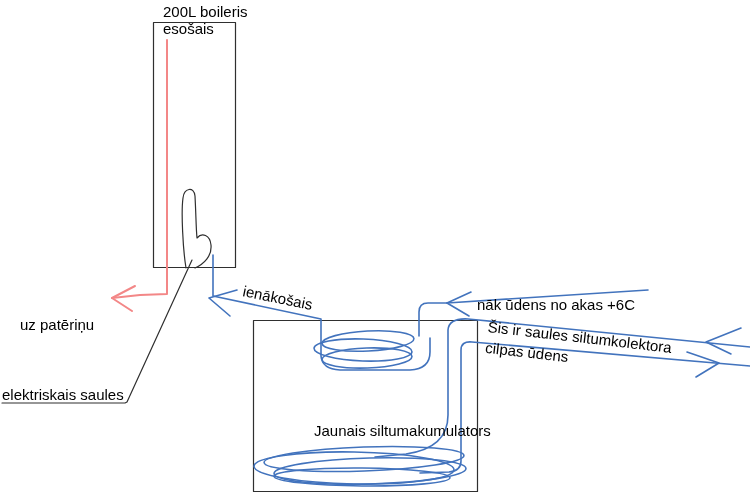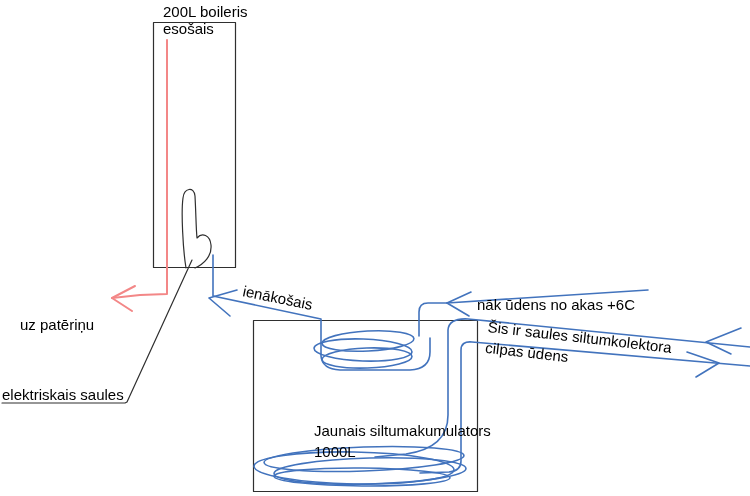--- a/index.html
+++ b/index.html
@@ -98,16 +98,15 @@
 
   <div class="lbl two rot-solar" style="left:489px; top:316px;">
     <div>Šis ir saules siltumkolektora</div>
     <div>cilpas ūdens</div>
   </div>
 
   <div class="lbl" style="left:2px; top:386px;">elektriskais saules</div>
 
   <div class="lbl two" style="left:270px; top:420px;margin-left:44px;">
     <div>Jaunais siltumakumulators</div>
-    <div>1000L</div>
   </div>
 
 </div>
 
 </body></html>

